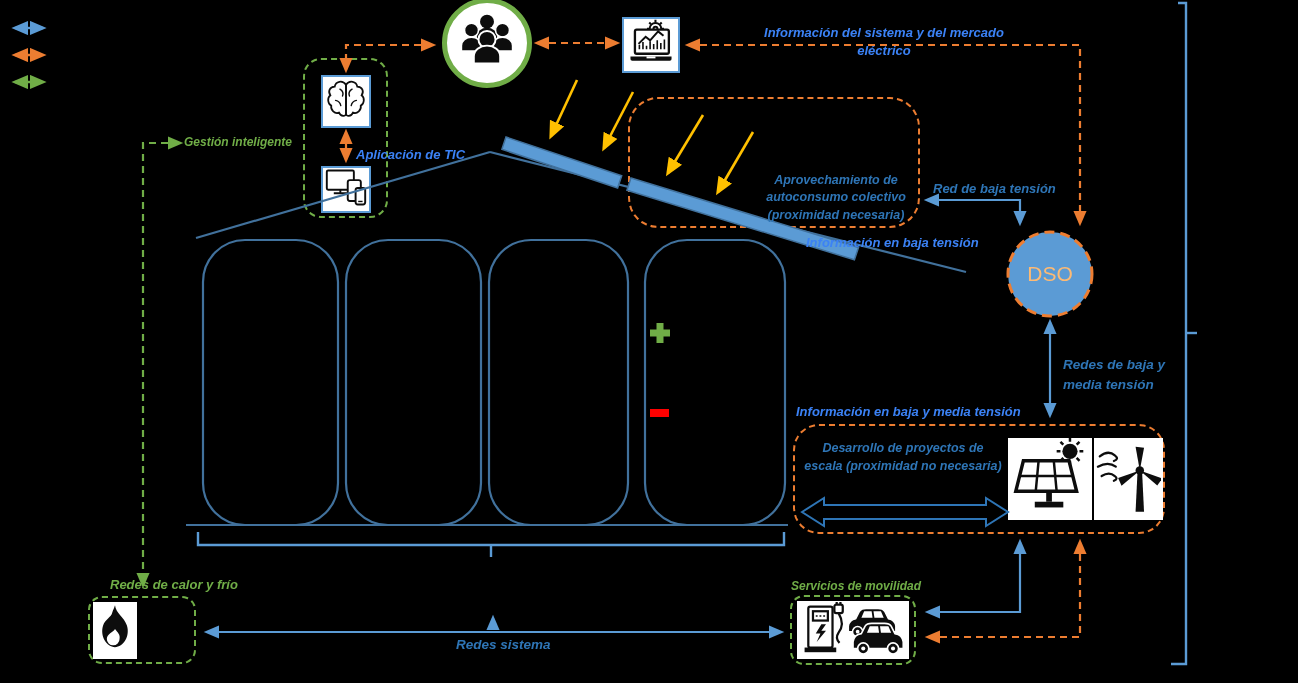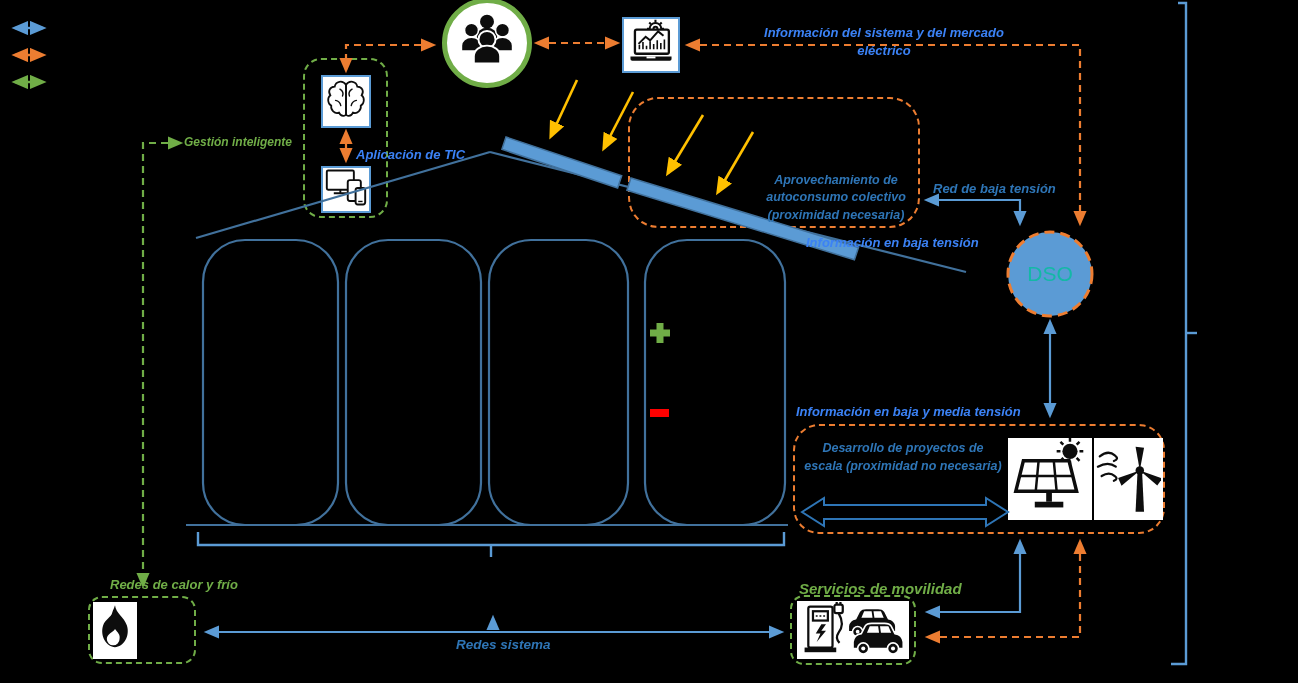--- a/index.html
+++ b/index.html
@@ -10,21 +10,21 @@
   .layer{position:absolute;left:0;top:0;width:1298px;height:683px}
   .tile{position:absolute;background:#fff;display:flex;align-items:center;justify-content:center}
   .tile-blue{border:2.5px solid #5B9BD5}
   .dash-green{position:absolute;border:2.5px dashed #70AD47;border-radius:16px}
   .dash-orange{position:absolute;border:2.5px dashed #ED7D31;border-radius:28px}
   .lbl{position:absolute;font-style:italic;font-weight:bold;font-size:13px;
        line-height:1.4;white-space:nowrap;z-index:30}
   .t-blue{color:#2E75B6}.t-orange{color:#3b82f6}.t-green{color:#70AD47}
   .center{text-align:center;white-space:normal}
   .dso-label{position:absolute;left:1008px;top:232px;width:84px;height:84px;
-       display:flex;align-items:center;justify-content:center;color:#14b8a6;
+       display:flex;align-items:center;justify-content:center;color:#fdba74;
        font-size:21px;font-style:normal;font-weight:normal;z-index:30}
   svg.layer{z-index:20}
   .under{z-index:10}
 </style>
 </head>
 <body>
 
 <div id="canvas">
 
   <div class="layer under">
@@ -278,27 +278,31 @@
     <div>autoconsumo colectivo</div>
     <div>(proximidad necesaria)</div>
   </div>
 
   <div class="lbl t-blue" style="left:933px;top:180px;font-size:13px;">Red de baja tensión</div>
 
   <div class="dso-label">DSO</div>
 
   <div class="lbl t-orange" style="left:806px;top:234px;font-size:13px;">Información en baja tensión</div>
 
+  <div class="lbl t-blue" style="left:1063px;top:355px;font-size:13.5px;line-height:1.45;">
+    <div>Redes de baja y</div>
+    <div>media tensión</div>
+  </div>
 
   <div class="lbl t-orange" style="left:796px;top:403px;font-size:13px;">Información en baja y media tensión</div>
 
   <div class="lbl t-blue center" style="left:800px;top:439px;width:206px;font-size:12.5px;line-height:1.45;">
     <div>Desarrollo de proyectos de</div>
     <div>escala (proximidad no necesaria)</div>
   </div>
 
   <div class="lbl t-green" style="left:86px;top:576px;font-size:13px;margin-left:24px;">Redes de calor y frío</div>
 
-  <div class="lbl t-green" style="left:791px;top:578px;font-size:15px;margin-left:8px;">Servicios de movilidad</div>
+  <div class="lbl t-green" style="left:791px;top:578px;font-size:12px;">Servicios de movilidad</div>
 
   <div class="lbl t-blue" style="left:456px;top:636px;font-size:13.5px;">Redes sistema</div>
 
 </div>
 
 </body></html>

